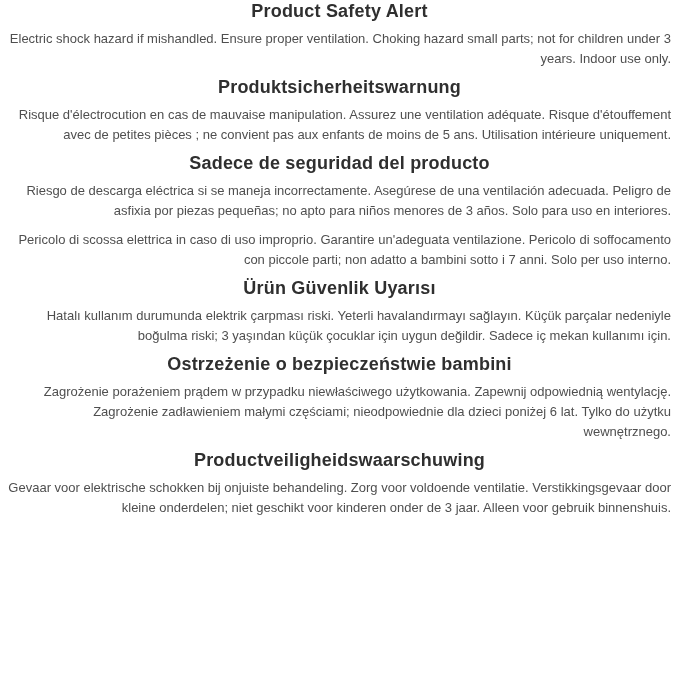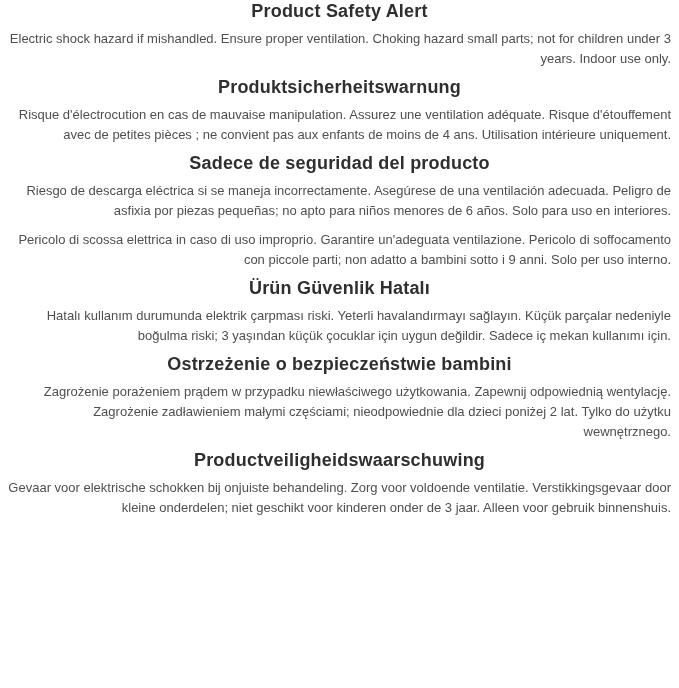--- a/index.html
+++ b/index.html
@@ -41,36 +41,36 @@
 
 <main id="sections-container">
     <section class="alert-section">
       <h2 class="alert-heading">Product Safety Alert</h2>
       <p class="alert-body">Electric shock hazard if mishandled. Ensure proper ventilation. Choking hazard small parts; not for children under 3 years. Indoor use only.</p>
     </section>
     <section class="alert-section">
       <h2 class="alert-heading">Produktsicherheitswarnung</h2>
     </section>
     <section class="alert-section">
-      <p class="alert-body">Risque d'électrocution en cas de mauvaise manipulation. Assurez une ventilation adéquate. Risque d'étouffement avec de petites pièces ; ne convient pas aux enfants de moins de 4 ans. Utilisation intérieure uniquement.</p>
+      <p class="alert-body">Risque d'électrocution en cas de mauvaise manipulation. Assurez une ventilation adéquate. Risque d'étouffement avec de petites pièces ; ne convient pas aux enfants de moins de 5 ans. Utilisation intérieure uniquement.</p>
     </section>
     <section class="alert-section">
       <h2 class="alert-heading">Sadece de seguridad del producto</h2>
-      <p class="alert-body">Riesgo de descarga eléctrica si se maneja incorrectamente. Asegúrese de una ventilación adecuada. Peligro de asfixia por piezas pequeñas; no apto para niños menores de 6 años. Solo para uso en interiores.</p>
+      <p class="alert-body">Riesgo de descarga eléctrica si se maneja incorrectamente. Asegúrese de una ventilación adecuada. Peligro de asfixia por piezas pequeñas; no apto para niños menores de 3 años. Solo para uso en interiores.</p>
     </section>
     <section class="alert-section">
-      <p class="alert-body">Pericolo di scossa elettrica in caso di uso improprio. Garantire un'adeguata ventilazione. Pericolo di soffocamento con piccole parti; non adatto a bambini sotto i 9 anni. Solo per uso interno.</p>
+      <p class="alert-body">Pericolo di scossa elettrica in caso di uso improprio. Garantire un'adeguata ventilazione. Pericolo di soffocamento con piccole parti; non adatto a bambini sotto i 7 anni. Solo per uso interno.</p>
     </section>
     <section class="alert-section">
     </section>
     <section class="alert-section">
-      <h2 class="alert-heading">Ürün Güvenlik Hatalı</h2>
+      <h2 class="alert-heading">Ürün Güvenlik Uyarısı</h2>
       <p class="alert-body">Hatalı kullanım durumunda elektrik çarpması riski. Yeterli havalandırmayı sağlayın. Küçük parçalar nedeniyle boğulma riski; 3 yaşından küçük çocuklar için uygun değildir. Sadece iç mekan kullanımı için.</p>
     </section>
     <section class="alert-section">
       <h2 class="alert-heading">Ostrzeżenie o bezpieczeństwie bambini</h2>
-      <p class="alert-body">Zagrożenie porażeniem prądem w przypadku niewłaściwego użytkowania. Zapewnij odpowiednią wentylację. Zagrożenie zadławieniem małymi częściami; nieodpowiednie dla dzieci poniżej 2 lat. Tylko do użytku wewnętrznego.</p>
+      <p class="alert-body">Zagrożenie porażeniem prądem w przypadku niewłaściwego użytkowania. Zapewnij odpowiednią wentylację. Zagrożenie zadławieniem małymi częściami; nieodpowiednie dla dzieci poniżej 6 lat. Tylko do użytku wewnętrznego.</p>
     </section>
     <section class="alert-section">
       <h2 class="alert-heading">Productveiligheidswaarschuwing</h2>
       <p class="alert-body">Gevaar voor elektrische schokken bij onjuiste behandeling. Zorg voor voldoende ventilatie. Verstikkingsgevaar door kleine onderdelen; niet geschikt voor kinderen onder de 3 jaar. Alleen voor gebruik binnenshuis.</p>
     </section>
   </main>
 
 </body></html>

